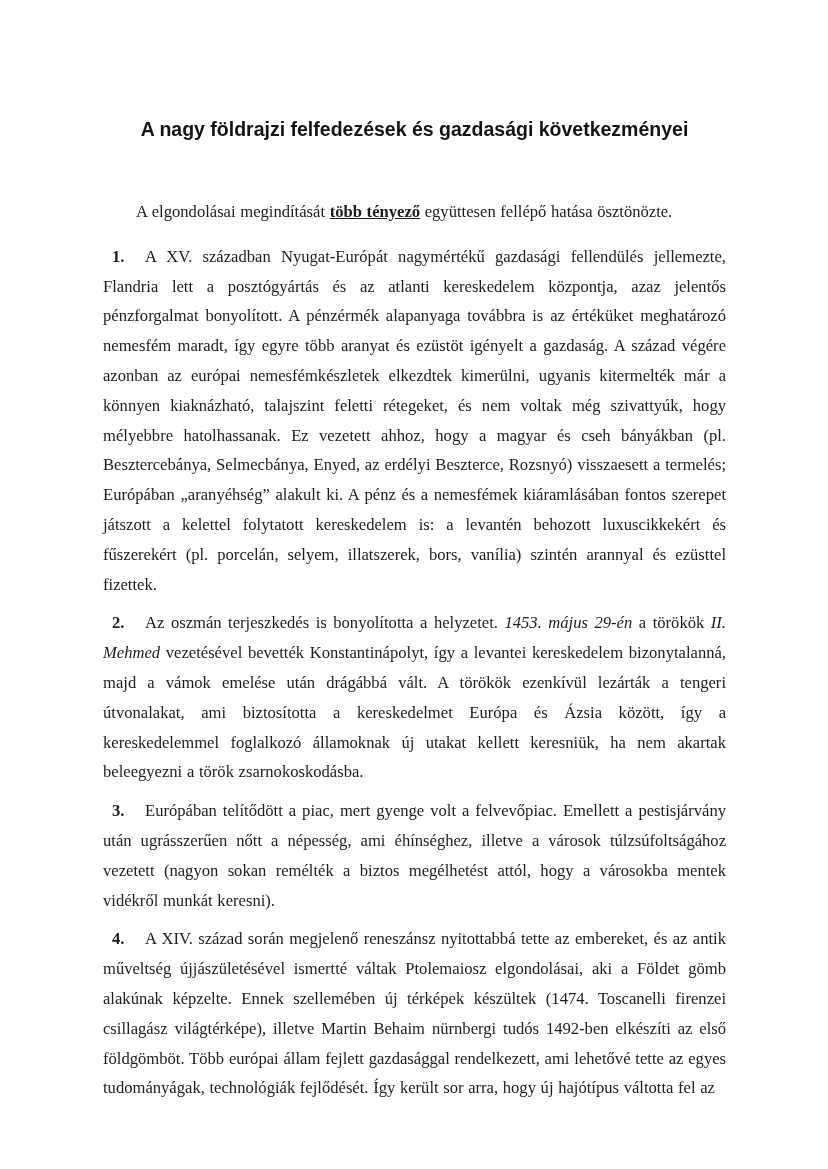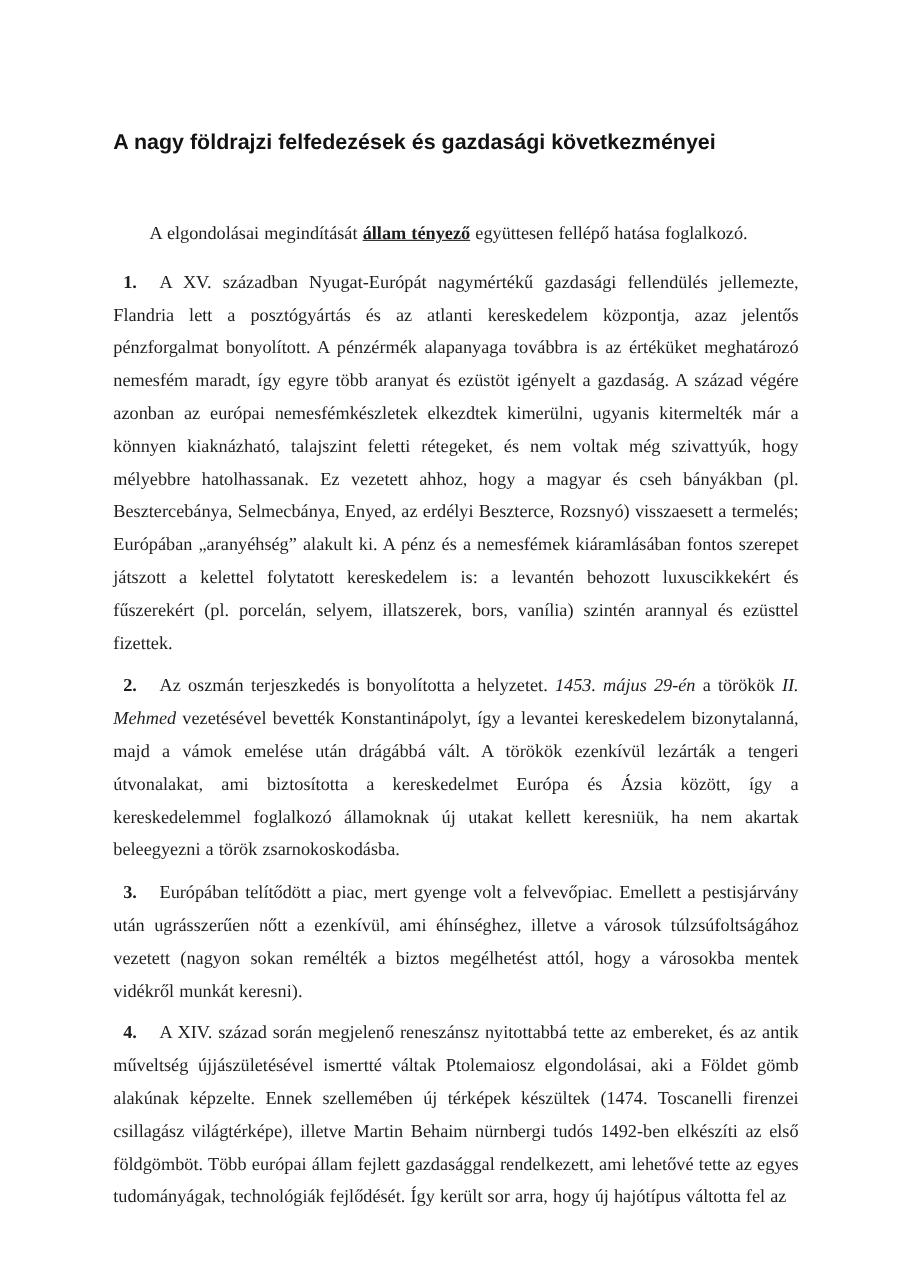--- a/index.html
+++ b/index.html
@@ -19,20 +19,21 @@
     padding: 117px 102px 30px 103px;
     background: #ffffff;
     font-family: "Liberation Serif", "DejaVu Serif", serif;
     color: #1d1d1d;
   }
   h1.doc-title {
     font-family: "Liberation Sans", "DejaVu Sans", sans-serif;
     font-size: 19.5px;
     line-height: 25px;
     font-weight: 700;
+    text-align: center;
     color: #131313;
     margin: 0 0 55px 0;
   }
   p {
     font-size: 16.6px;
     line-height: 29.8px;
     text-align: justify;
     margin: 0;
     word-spacing: 0.5px;
   }
@@ -52,22 +53,22 @@
   .b  { font-weight: 400; }
   .i  { font-style: italic; margin-top: 19px; }
   .bu { font-weight: 700; text-decoration: underline; }
 </style>
 </head>
 <body>
 
 <div class="page">
   <h1 class="doc-title">A nagy földrajzi felfedezések és gazdasági következményei</h1>
 
-  <p class="intro"><span>A elgondolásai megindítását </span><span class="bu">állam tényező</span><span> együttesen fellépő hatása foglalkozó.</span></p>
+  <p class="intro"><span>A elgondolásai megindítását </span><span class="bu">több tényező</span><span> együttesen fellépő hatása ösztönözte.</span></p>
 
   <p class="numbered"><span class="num">1.</span><span>A XV. században Nyugat-Európát nagymértékű gazdasági fellendülés jellemezte, Flandria lett a posztógyártás és az atlanti kereskedelem központja, azaz jelentős pénzforgalmat bonyolított. A pénzérmék alapanyaga továbbra is az értéküket meghatározó nemesfém maradt, így egyre több aranyat és ezüstöt igényelt a gazdaság. A század végére azonban az </span><span class="b">európai nemesfémkészletek elkezdtek kimerülni,</span><span> ugyanis kitermelték már a könnyen kiaknázható, talajszint feletti rétegeket, és nem voltak még szivattyúk, hogy mélyebbre hatolhassanak. Ez vezetett ahhoz, hogy a magyar és cseh bányákban (pl. Besztercebánya, Selmecbánya, Enyed, az erdélyi Beszterce, Rozsnyó) visszaesett a termelés; Európában </span><span class="b">„aranyéhség</span><span>” alakult ki. A pénz és a nemesfémek kiáramlásában fontos szerepet játszott a kelettel folytatott kereskedelem is: a levantén behozott luxuscikkekért és fűszerekért (pl. porcelán, selyem, illatszerek, bors, vanília) szintén arannyal és ezüsttel fizettek.</span></p>
 
   <p class="numbered"><span class="num">2.</span><span>Az </span><span class="b">oszmán terjeszkedés</span><span> is bonyolította a helyzetet. </span><span class="i">1453. május 29-én</span><span> a törökök </span><span class="i">II. Mehmed</span><span> vezetésével bevették Konstantinápolyt, így a levantei kereskedelem bizonytalanná, majd a vámok emelése után drágábbá vált. </span><span class="b">A törökök ezenkívül lezárták a tengeri útvonalakat</span><span>, ami biztosította a kereskedelmet Európa és Ázsia között, így a kereskedelemmel foglalkozó államoknak új utakat kellett keresniük, ha nem akartak beleegyezni a török zsarnokoskodásba.</span></p>
 
-  <p class="numbered"><span class="num">3.</span><span>Európában telítődött a piac, mert gyenge volt a felvevőpiac. Emellett a pestisjárvány után </span><span class="b">ugrásszerűen nőtt a ezenkívül,</span><span> ami éhínséghez, illetve a városok túlzsúfoltságához vezetett (nagyon sokan remélték a biztos megélhetést attól, hogy a városokba mentek vidékről munkát keresni).</span></p>
+  <p class="numbered"><span class="num">3.</span><span>Európában telítődött a piac, mert gyenge volt a felvevőpiac. Emellett a pestisjárvány után </span><span class="b">ugrásszerűen nőtt a népesség,</span><span> ami éhínséghez, illetve a városok túlzsúfoltságához vezetett (nagyon sokan remélték a biztos megélhetést attól, hogy a városokba mentek vidékről munkát keresni).</span></p>
 
   <p class="numbered"><span class="num">4.</span><span>A XIV. század során megjelenő reneszánsz nyitottabbá tette az embereket, és az antik műveltség újjászületésével ismertté váltak </span><span class="b">Ptolemaiosz</span><span> elgondolásai, aki </span><span class="b">a Földet gömb alakúnak</span><span> képzelte. Ennek szellemében új térképek készültek </span><span class="b">(1474. Toscanelli</span><span> firenzei csillagász </span><span class="b">világtérképe</span><span>), illetve Martin Behaim nürnbergi tudós 1492-ben elkészíti az első földgömböt. Több európai állam fejlett gazdasággal rendelkezett, ami lehetővé tette az egyes tudományágak, technológiák fejlődését. Így került sor arra, hogy új hajótípus váltotta fel az</span></p>
 </div>
 
 </body></html>

